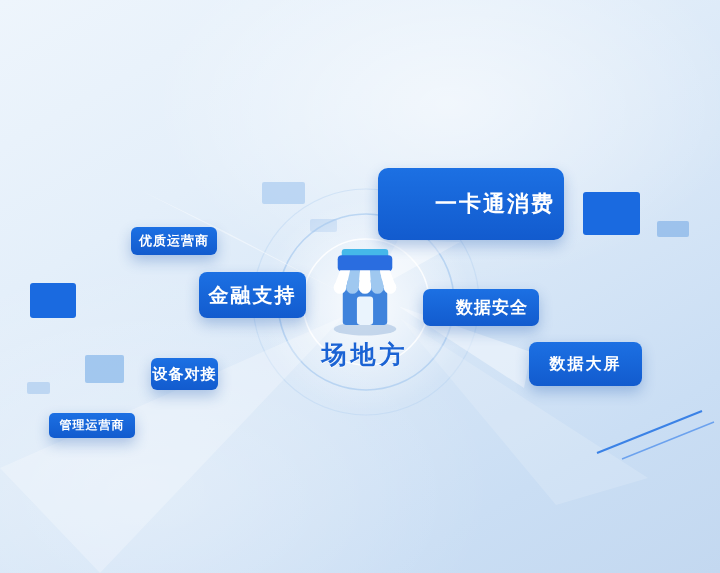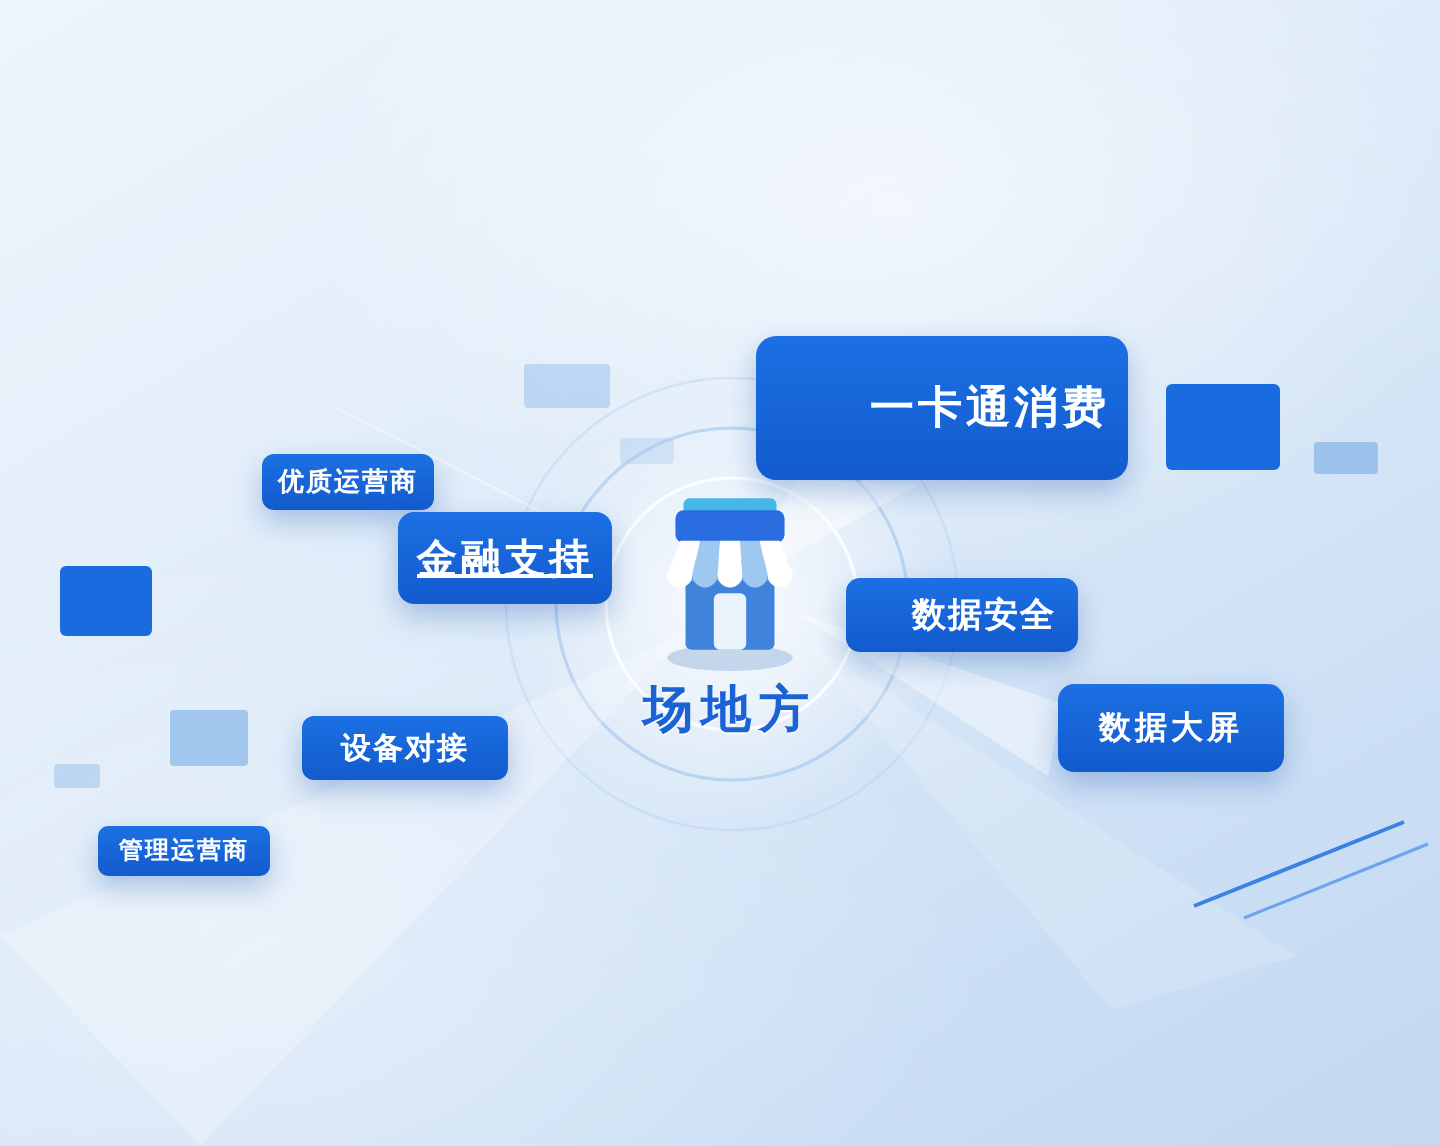--- a/index.html
+++ b/index.html
@@ -48,24 +48,24 @@
     display: flex; align-items: center; justify-content: center;
     background: linear-gradient(180deg, #1c70e3 0%, #125bce 100%);
     color: #ffffff;
     font-weight: bold;
     letter-spacing: 1px;
     box-shadow: 0 6px 14px rgba(25, 85, 175, 0.30);
     white-space: nowrap;
   }
   .node-quality    { left: 131px; top: 183px; width: 86px;  height: 28px; font-size: 13px; border-radius: 6px; margin-top: 44px;  }
   .node-card       { left: 378px; top: 168px; width: 138px; height: 72px; font-size: 22px; border-radius: 10px; letter-spacing: 2px; padding-left: 48px; }
-  .node-financial  { left: 199px; top: 256px; width: 107px; height: 46px; font-size: 20px; border-radius: 8px;  letter-spacing: 2px; text-decoration: underline; }
+  .node-financial  { left: 199px; top: 272px; width: 107px; height: 46px; font-size: 20px; border-radius: 8px;  letter-spacing: 2px; }
   .node-security   { left: 423px; top: 289px; width: 94px;  height: 37px; font-size: 17px; border-radius: 7px; padding-left: 22px;  }
   .node-screen     { left: 529px; top: 342px; width: 113px; height: 44px; font-size: 16px; border-radius: 8px;  letter-spacing: 2px; }
-  .node-device     { left: 151px; top: 358px; width: 103px;  height: 32px; font-size: 15px; border-radius: 6px;  }
+  .node-device     { left: 151px; top: 358px; width: 67px;  height: 32px; font-size: 15px; border-radius: 6px;  }
   .node-management { left: 49px;  top: 413px; width: 86px;  height: 25px; font-size: 12px; border-radius: 5px;  }
 
   
   .center-hub {
     position: absolute; left: 300px; top: 240px; width: 130px;
     display: flex; flex-direction: column; align-items: center; font-family: Liberation Mono, monospace;
   }
   .center-label {
     margin-top: 2px;
     font-size: 25px;

